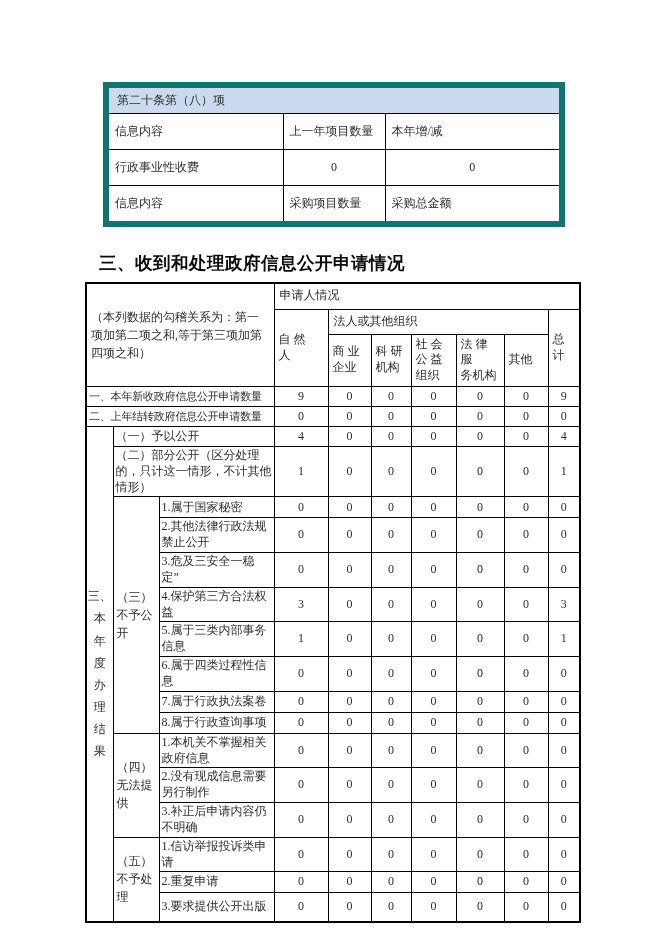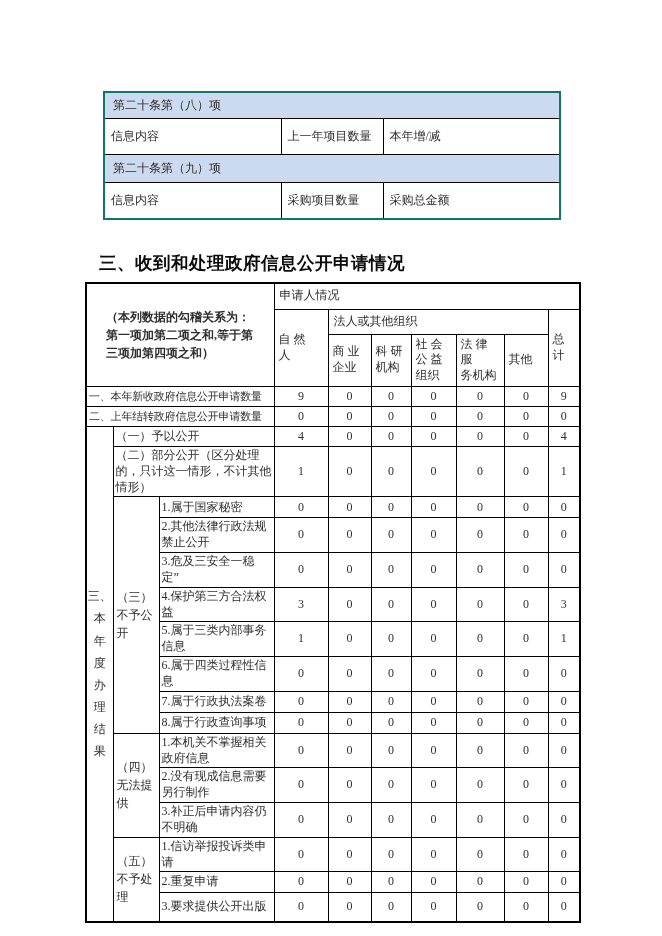--- a/index.html
+++ b/index.html
@@ -1,32 +1,32 @@
 <!DOCTYPE html>
 <html><head>
 <meta charset="utf-8">
 <style>
   * { margin:0; padding:0; box-sizing:border-box; }
   html,body { width:662px; height:936px; background:#ffffff; }
   body { position:relative; font-family:"Liberation Serif","DejaVu Serif",serif; color:#2e2e2e; }
 
   
-  .top-table { position:absolute; left:103px; top:91px; width:456px; border-collapse:collapse; table-layout:fixed; border:2px solid #0f766e; }
+  .top-table { position:absolute; left:103px; top:82px; width:456px; border-collapse:collapse; table-layout:fixed; border:6px solid #0f766e; }
   .top-table td { border:1px solid #000; font-size:12px; vertical-align:middle; padding:9px 6px; }
   .top-table td.band { background:#cbdaee; padding:4px 8px; }
   .top-table td.num { text-align:center; }
 
   
   .sec-title { position:absolute; left:99px; top:251px; font-family:"Liberation Sans","DejaVu Sans",sans-serif; font-weight:bold; font-size:17.5px; color:#0a0a0a; letter-spacing:0.5px; }
 
   
   .main-table { position:absolute; left:85px; top:282px; width:494px; border-collapse:collapse; table-layout:fixed; border:2px solid #000; }
   .main-table td { border:1px solid #000; font-size:12px; vertical-align:middle; padding:1px 2px; line-height:1.32; }
   .main-table td.num { text-align:center; }
-  .main-table td.note { padding:3px 19px; line-height:1.5;font-weight:bold; }
+  .main-table td.note { padding:3px 4px; line-height:1.5; }
   .main-table td.hdr { text-align:left; padding:2px 5px; white-space:pre-line; }
   .main-table td.hdr-c { text-align:left; padding:2px 4px; white-space:pre-line;margin-top:12px; }
   .main-table td.vert { text-align:center; white-space:pre-line; line-height:1.85; padding:0; }
   .main-table td.grp { text-align:left; white-space:pre-line; padding:2px 3px; line-height:1.5; }
   .main-table td.lbl { text-align:left; padding:1px 2px; }
   .main-table td.lbl-sm { font-size:11px; letter-spacing:-0.2px; white-space:nowrap; overflow:hidden;margin-left:35px; }
 </style>
 </head>
 <body>
 
@@ -38,22 +38,24 @@
     </colgroup>
   <tbody>
       <tr style="height:25px">
     <td class="band" colspan="3">第二十条第（八）项</td>
   </tr>
   <tr style="height:24px">
     <td>信息内容</td>
     <td>上一年项目数量</td>
     <td>本年增/减</td>
   </tr>
-  <tr style="height:28px">
-    <td class="band" colspan="3">第二十条第（九）项</td>
+  <tr style="height:24px">
+    <td>行政事业性收费</td>
+    <td class="num">0</td>
+    <td class="num">0</td>
   </tr>
   <tr style="height:30px">
     <td>信息内容</td>
     <td>采购项目数量</td>
     <td>采购总金额</td>
   </tr>
 </tbody>
   </table>
 
 <div class="sec-title">三、收到和处理政府信息公开申请情况</div>

